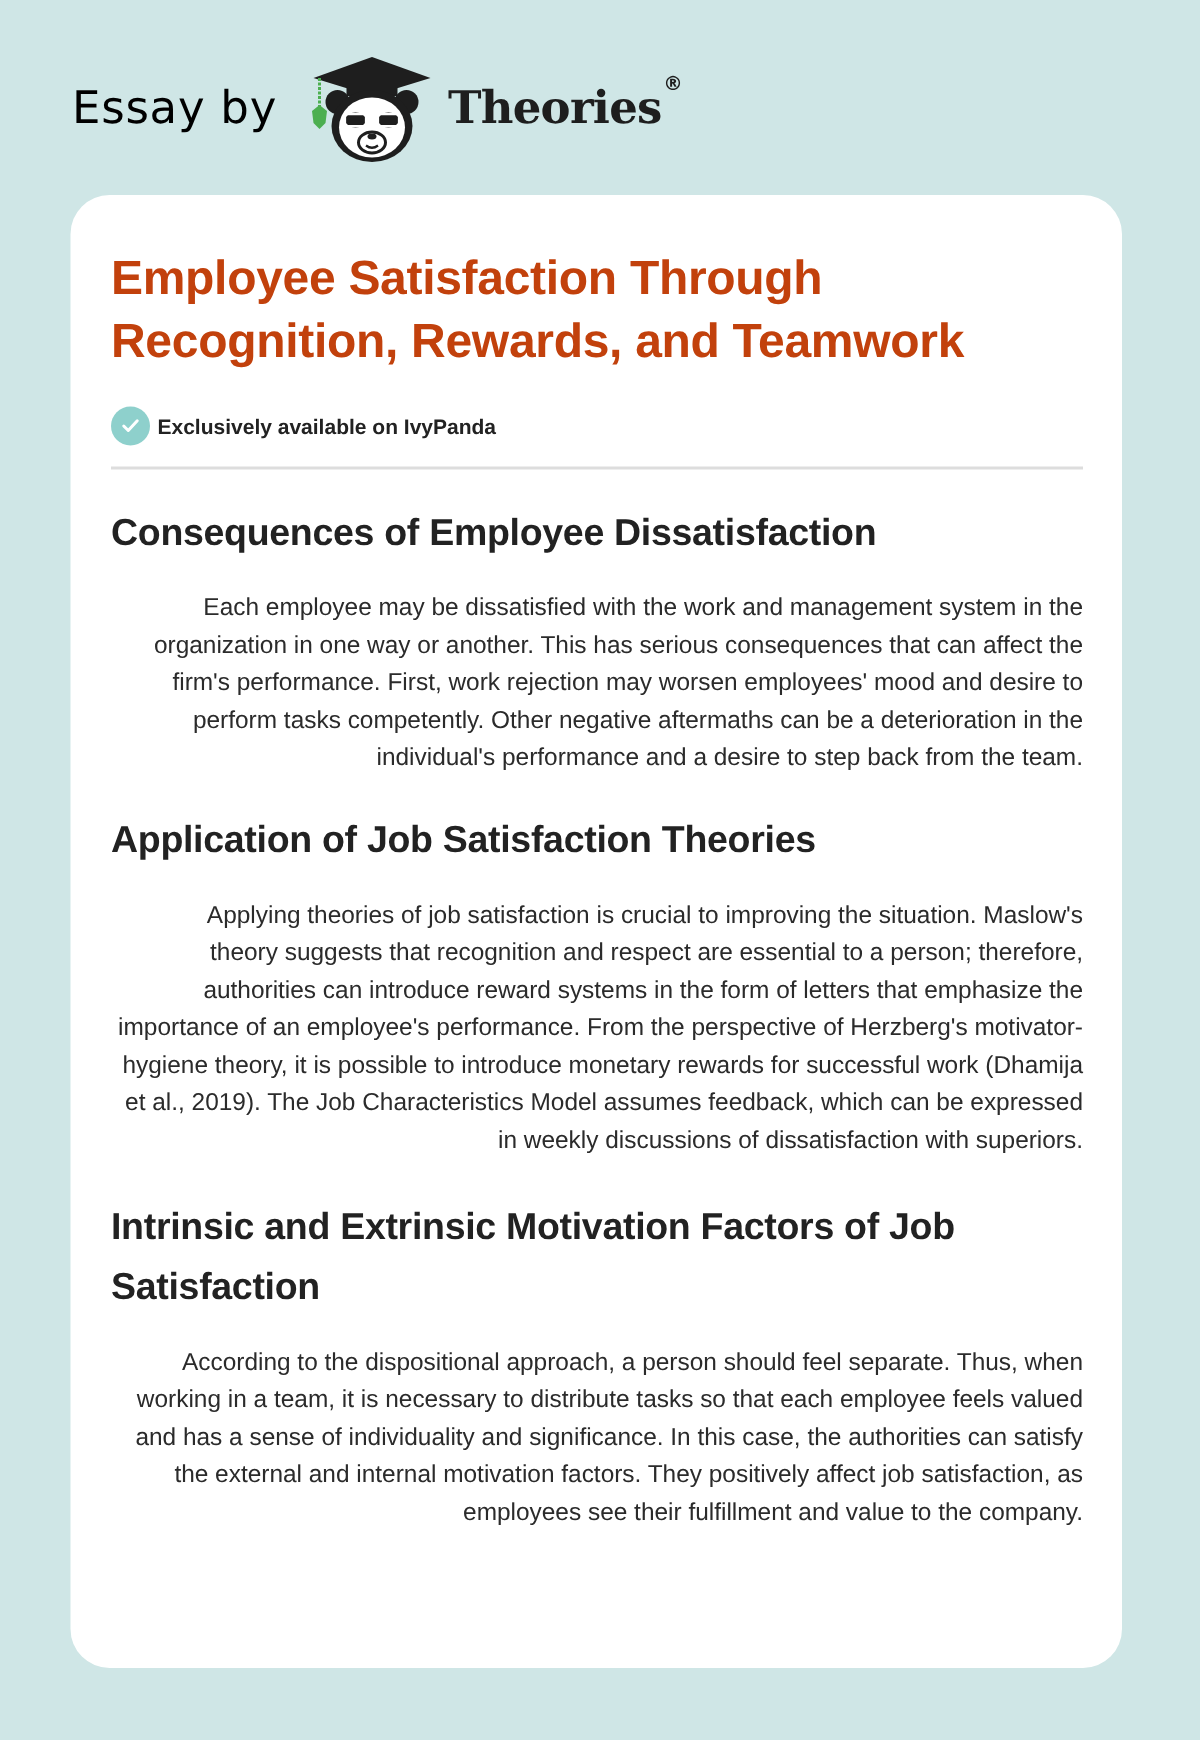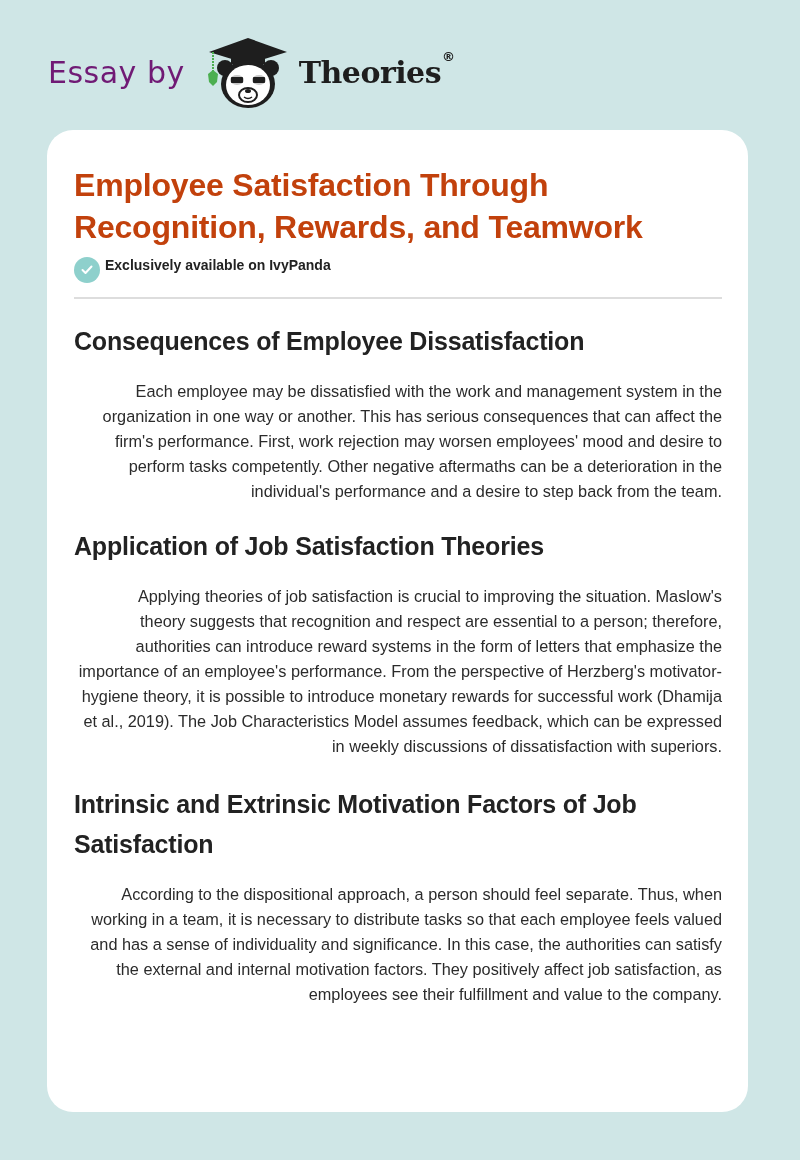--- a/index.html
+++ b/index.html
@@ -18,21 +18,21 @@
       position: absolute;
       left: 48px;
       top: 34px;
       height: 76px;
       display: flex;
       align-items: center;
     }
     .brand-prefix {
       font-family: "DejaVu Sans", sans-serif;
       font-size: 30px;
-      color: #701a75;
+      color: #000000;
       letter-spacing: 0.5px;
       margin-right: 20px;
     }
     .panda-logo {
       width: 86px;
       height: 76px;
       margin-right: 8px;
     }
     .brand-name {
       font-family: "DejaVu Serif", serif;
@@ -64,21 +64,22 @@
     .title {
       margin: 0;
       font-size: 32px;
       line-height: 42px;
       font-weight: bold;
       color: #c2410c;
       letter-spacing: -0.2px;
     }
     .exclusive {
       display: flex;
-      margin-top: 9px;
+      align-items: center;
+      margin-top: 23px;
     }
     .check-badge {
       width: 26px;
       height: 26px;
       border-radius: 50%;
       background: #8ed0cc;
       display: flex;
       align-items: center;
       justify-content: center;
       margin-right: 5px;

